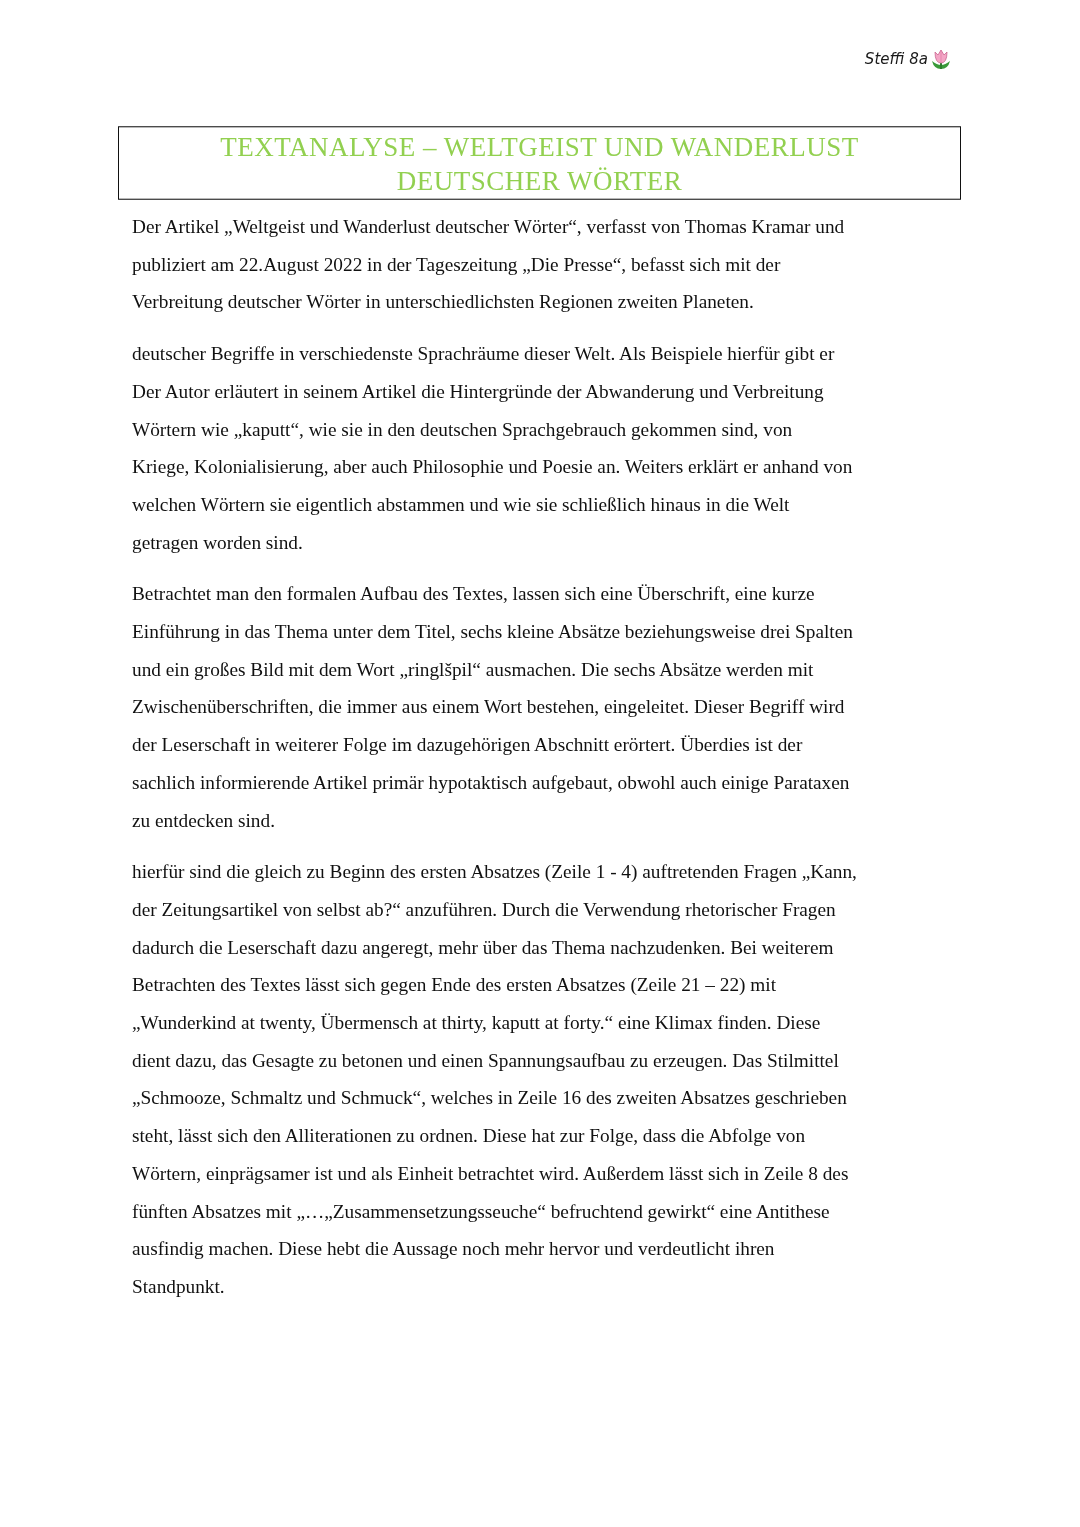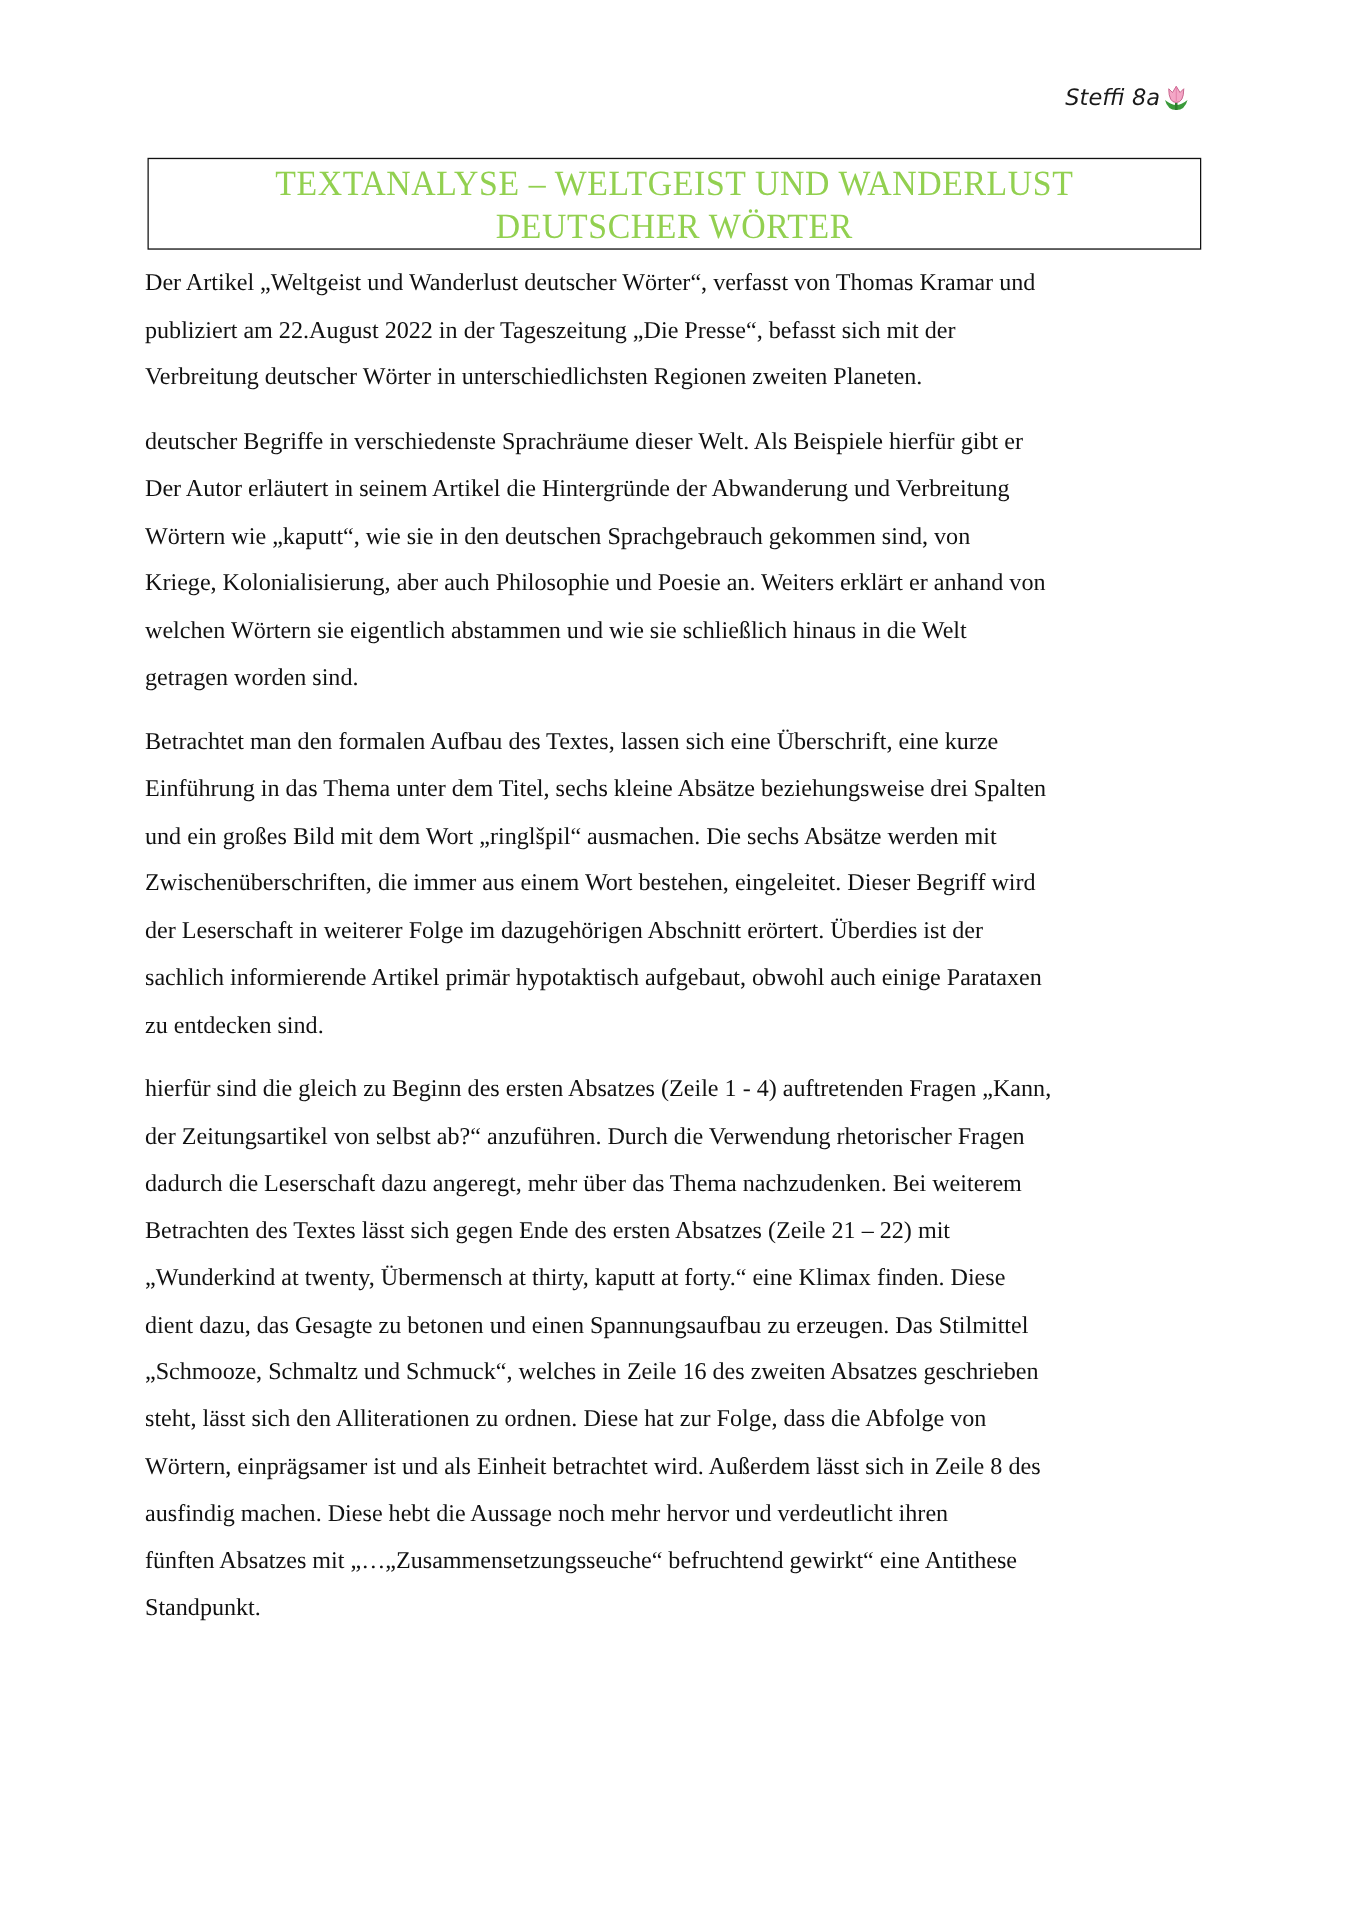--- a/index.html
+++ b/index.html
@@ -10,28 +10,28 @@
     body {
       width: 1080px;
       height: 1527px;
       position: relative;
       overflow: hidden;
       font-family: "Liberation Serif", "DejaVu Serif", serif;
       color: #111111;
     }
     .header-right {
       position: absolute;
-      top: 66px;
+      top: 47px;
       right: 128px;
       display: flex;
       align-items: center;
       gap: 2px;
       font-family: "DejaVu Sans", "Liberation Sans", sans-serif;
       font-style: italic;
-      font-size: 18px;
+      font-size: 15px;
       color: #1a1a1a;
     }
     .tulip {
       width: 22px;
       height: 24px;
       display: inline-block;
     }
     .title-box {
       position: absolute;
       top: 128px;
@@ -49,21 +49,21 @@
       letter-spacing: 0.5px;
       padding-top: 2px;
       transform: scaleY(1.05);
     }
     .title-box span {
       display: block;
     }
     .content {
       position: absolute;
       top: 208px;
-      left: 116px;
+      left: 132px;
       width: 830px;
       font-size: 19.3px;
       line-height: 37.7px;
     }
     .content p {
       margin: 0 0 14px 0;
       white-space: nowrap;
     }
     .content p .line {
       display: block;
@@ -115,17 +115,17 @@
   <p>
     <span class="line">hierfür sind die gleich zu Beginn des ersten Absatzes (Zeile 1 - 4) auftretenden Fragen „Kann,</span>
     <span class="line">der Zeitungsartikel von selbst ab?“ anzuführen. Durch die Verwendung rhetorischer Fragen</span>
     <span class="line">dadurch die Leserschaft dazu angeregt, mehr über das Thema nachzudenken. Bei weiterem</span>
     <span class="line">Betrachten des Textes lässt sich gegen Ende des ersten Absatzes (Zeile 21 – 22) mit</span>
     <span class="line">„Wunderkind at twenty, Übermensch at thirty, kaputt at forty.“ eine Klimax finden. Diese</span>
     <span class="line">dient dazu, das Gesagte zu betonen und einen Spannungsaufbau zu erzeugen. Das Stilmittel</span>
     <span class="line">„Schmooze, Schmaltz und Schmuck“, welches in Zeile 16 des zweiten Absatzes geschrieben</span>
     <span class="line">steht, lässt sich den Alliterationen zu ordnen. Diese hat zur Folge, dass die Abfolge von</span>
     <span class="line">Wörtern, einprägsamer ist und als Einheit betrachtet wird. Außerdem lässt sich in Zeile 8 des</span>
+    <span class="line">fünften Absatzes mit „…„Zusammensetzungsseuche“ befruchtend gewirkt“ eine Antithese</span>
     <span class="line">ausfindig machen. Diese hebt die Aussage noch mehr hervor und verdeutlicht ihren</span>
-    <span class="line">fünften Absatzes mit „…„Zusammensetzungsseuche“ befruchtend gewirkt“ eine Antithese</span>
     <span class="line">Standpunkt.</span>
   </p>
 </div>
 
 </body></html>

